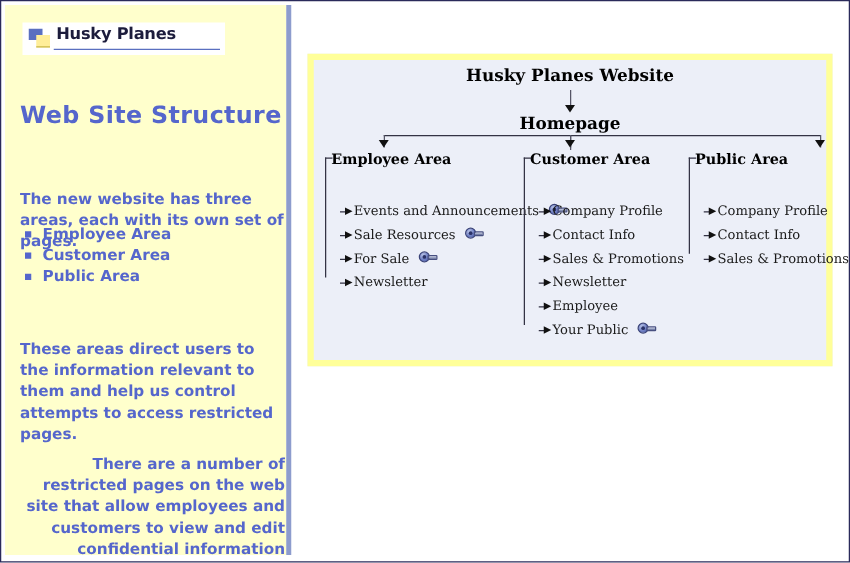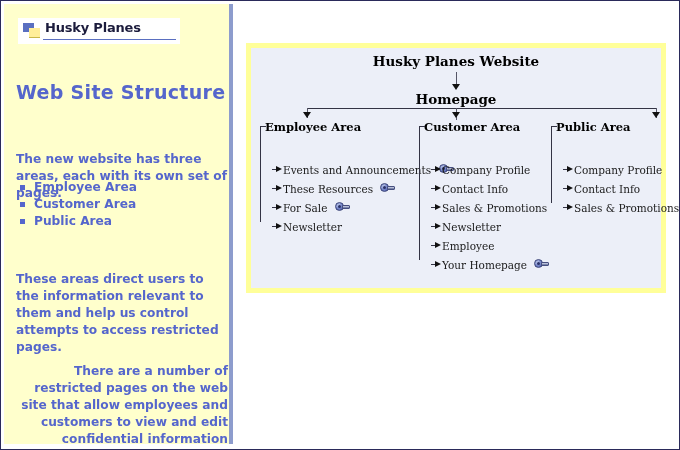--- a/index.html
+++ b/index.html
@@ -332,21 +332,21 @@
             <span class="tick"></span>
             <span class="ahead"></span>
             <span class="label">Events and Announcements</span>
             <span class="lock-icon">
               <span class="ring"></span><span class="shaft"></span>
             </span>
           </li>
           <li>
             <span class="tick"></span>
             <span class="ahead"></span>
-            <span class="label">These Resources</span>
+            <span class="label">Sale Resources</span>
             <span class="lock-icon">
               <span class="ring"></span><span class="shaft"></span>
             </span>
           </li>
           <li>
             <span class="tick"></span>
             <span class="ahead"></span>
             <span class="label">For Sale</span>
             <span class="lock-icon">
               <span class="ring"></span><span class="shaft"></span>
@@ -386,21 +386,21 @@
             <span class="label">Newsletter</span>
           </li>
           <li>
             <span class="tick"></span>
             <span class="ahead"></span>
             <span class="label">Employee</span>
           </li>
           <li>
             <span class="tick"></span>
             <span class="ahead"></span>
-            <span class="label">Your Homepage</span>
+            <span class="label">Your Public</span>
             <span class="lock-icon">
               <span class="ring"></span><span class="shaft"></span>
             </span>
           </li>
         </ul>
       </div>
 
       <div class="col" id="col-public">
         <div class="col-head">Public Area</div>
         <div class="col-stub"></div>

